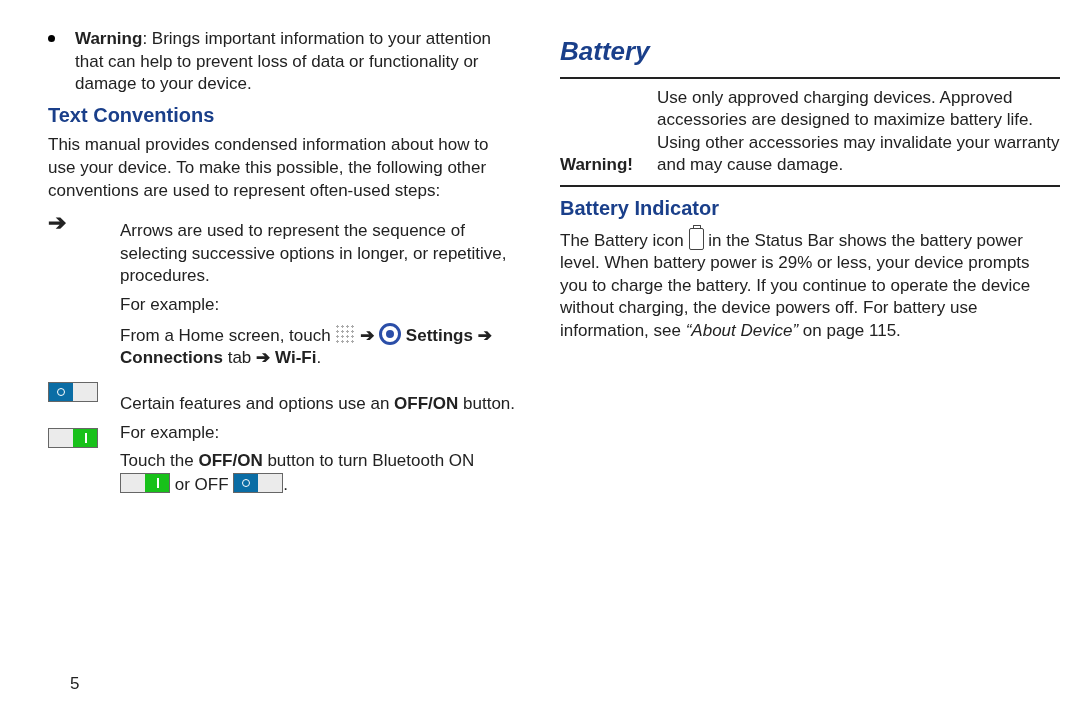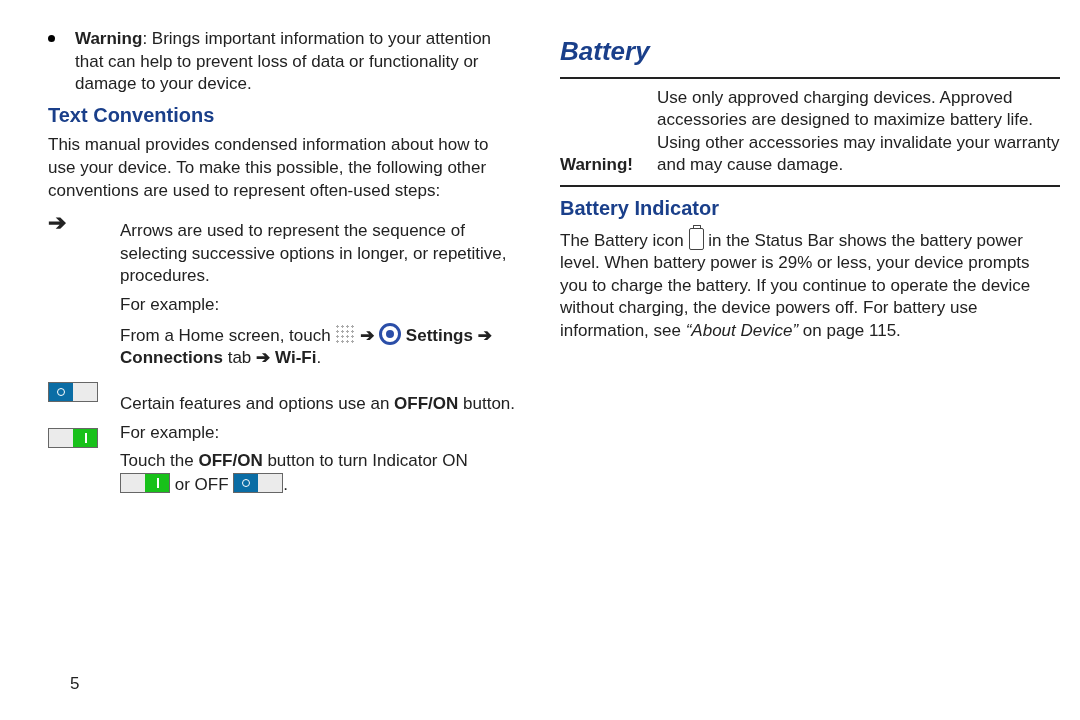--- a/index.html
+++ b/index.html
@@ -221,21 +221,21 @@
       <span class="toggle off"><span class="knob"></span></span><br>
       <span style="display:inline-block;height:4px"></span><br>
       <span class="toggle on"><span class="knob"></span></span>
     </div>
     <div class="txtcol">
       <div class="para" style="margin-top:11px">
         <span>Certain features and options use an </span><b>OFF/ON</b><span> button.</span>
       </div>
       <div class="para">For example:</div>
       <div class="para">
-        <span>Touch the </span><b>OFF/ON</b><span> button to turn Indicator ON </span><span class="toggle on"><span class="knob"></span></span><span> or OFF </span><span class="toggle off"><span class="knob"></span></span><span>.</span>
+        <span>Touch the </span><b>OFF/ON</b><span> button to turn Bluetooth ON </span><span class="toggle on"><span class="knob"></span></span><span> or OFF </span><span class="toggle off"><span class="knob"></span></span><span>.</span>
       </div>
     </div>
   </div>
 
   <div class="colbreak"></div>
 
   <div class="h1">Battery</div>
 
   <hr class="rule">
   <div class="warn-block nowrapblock">

